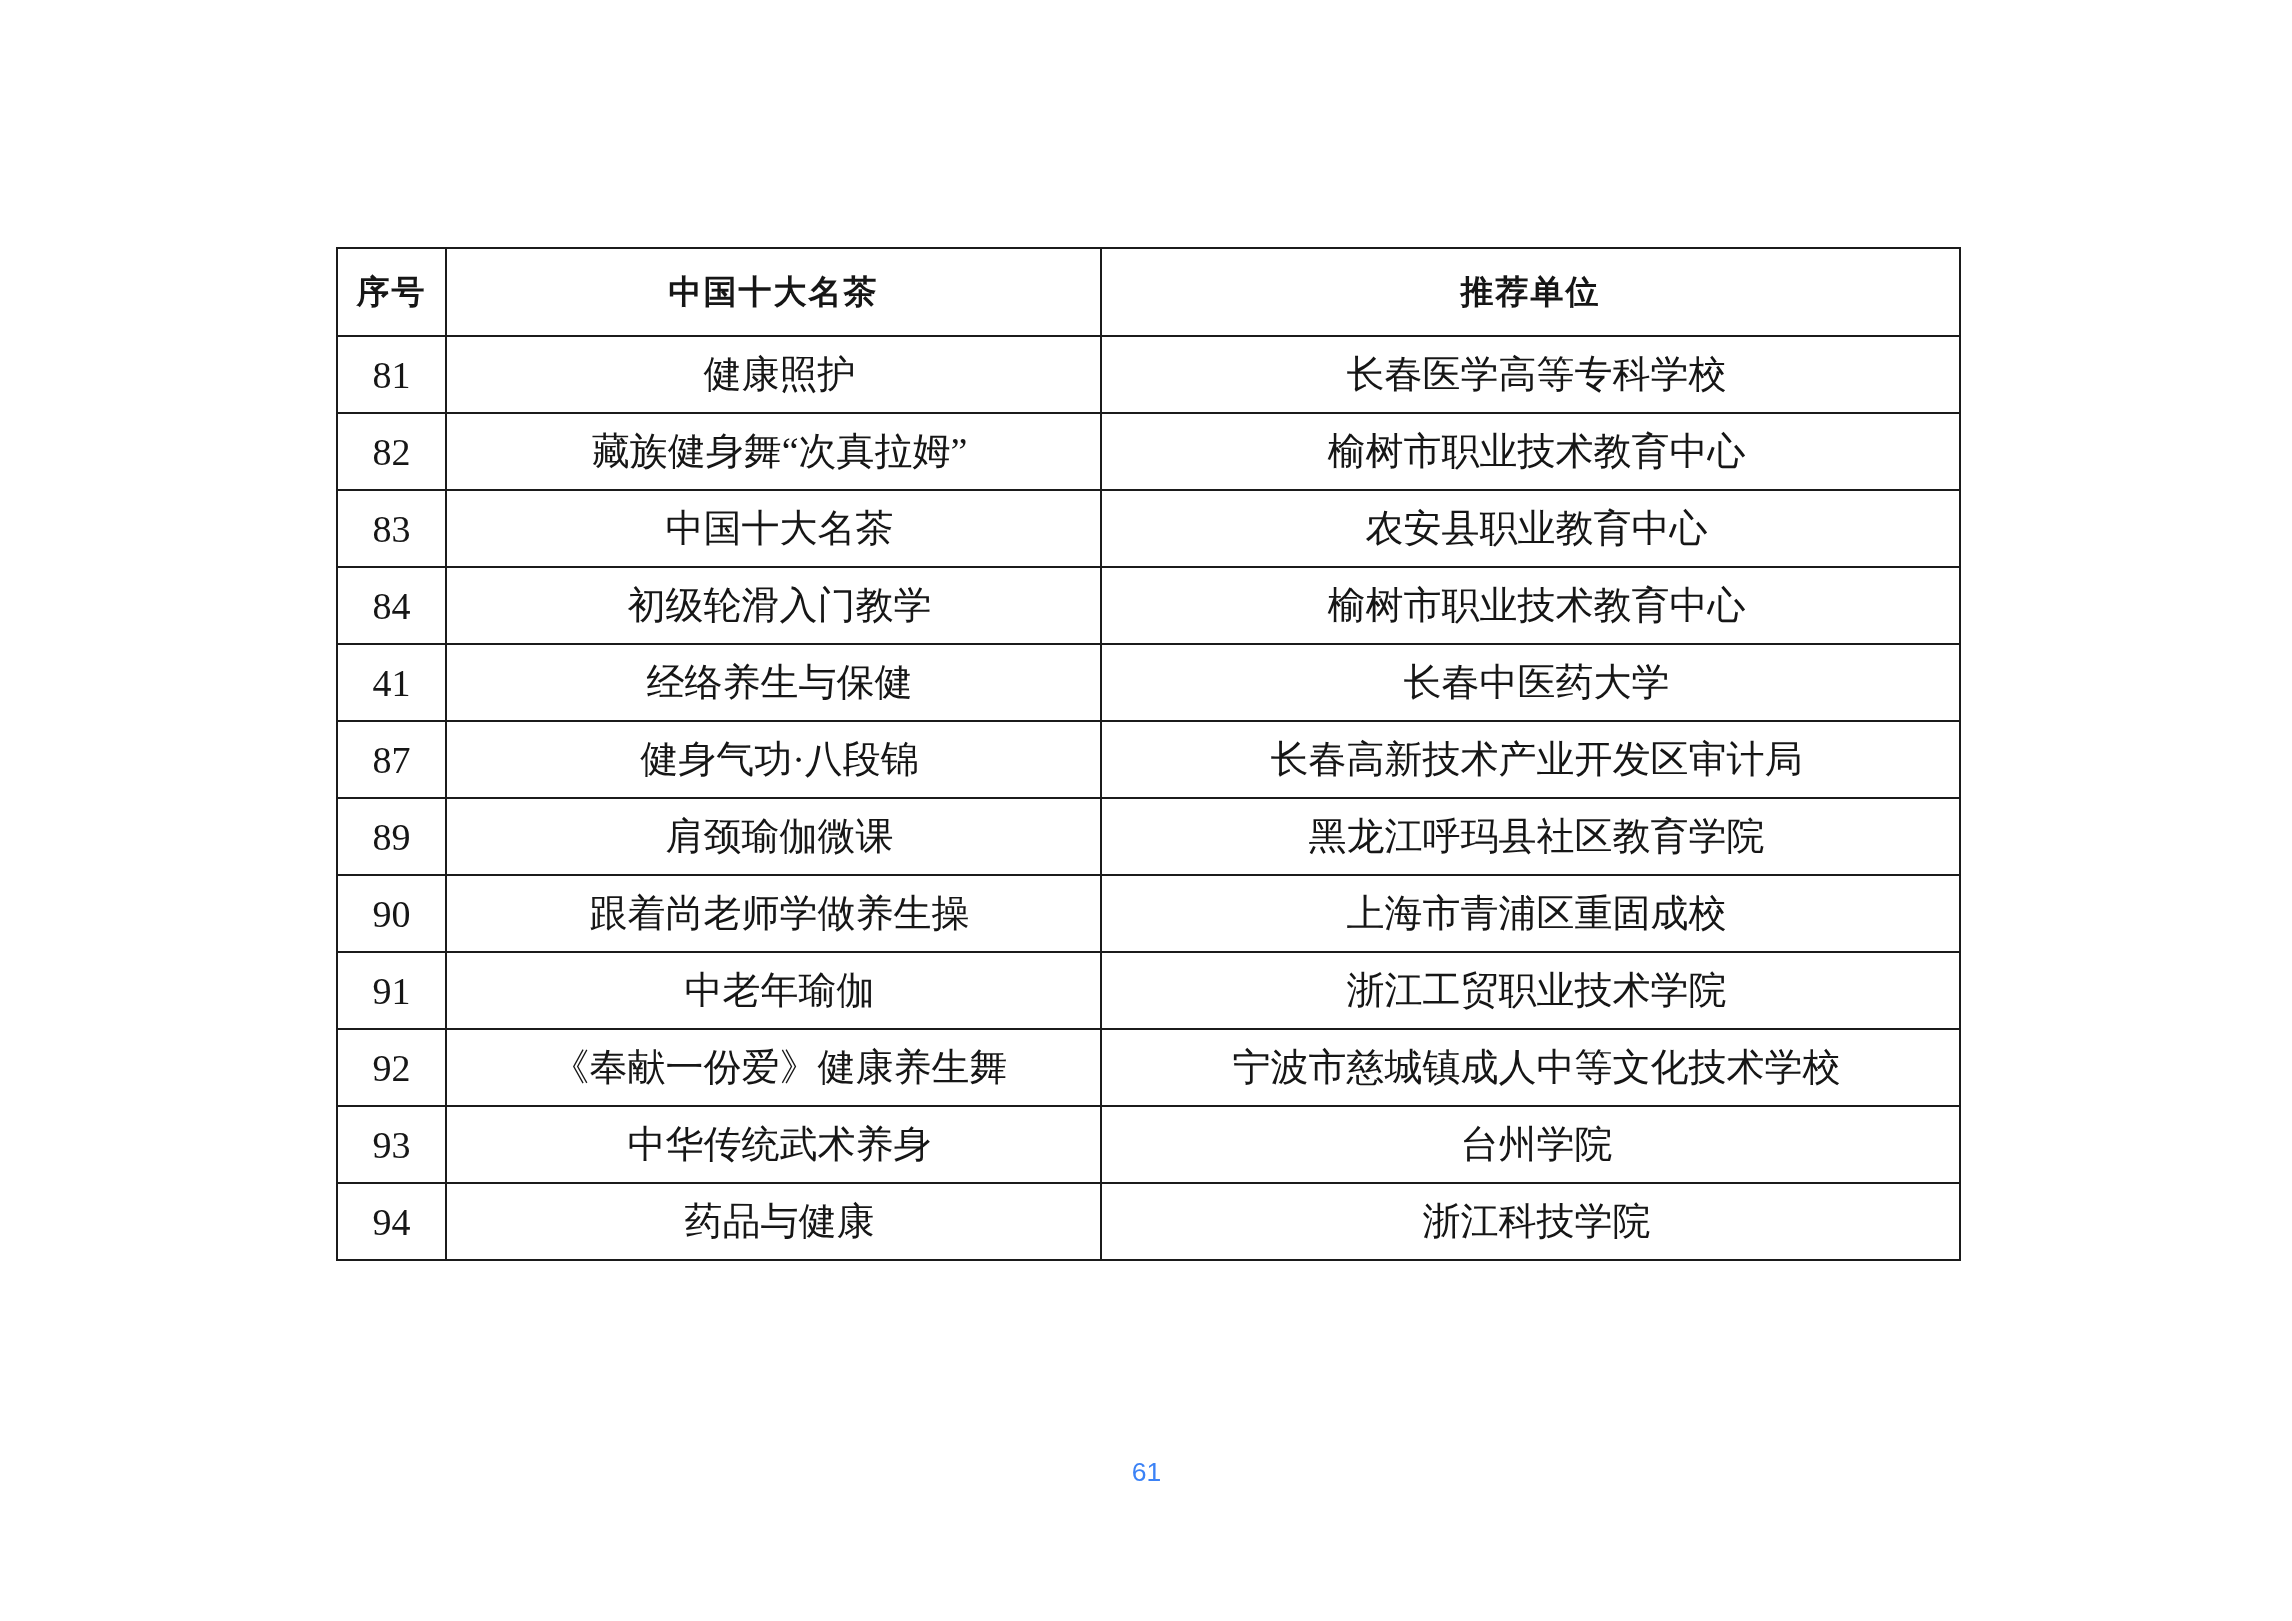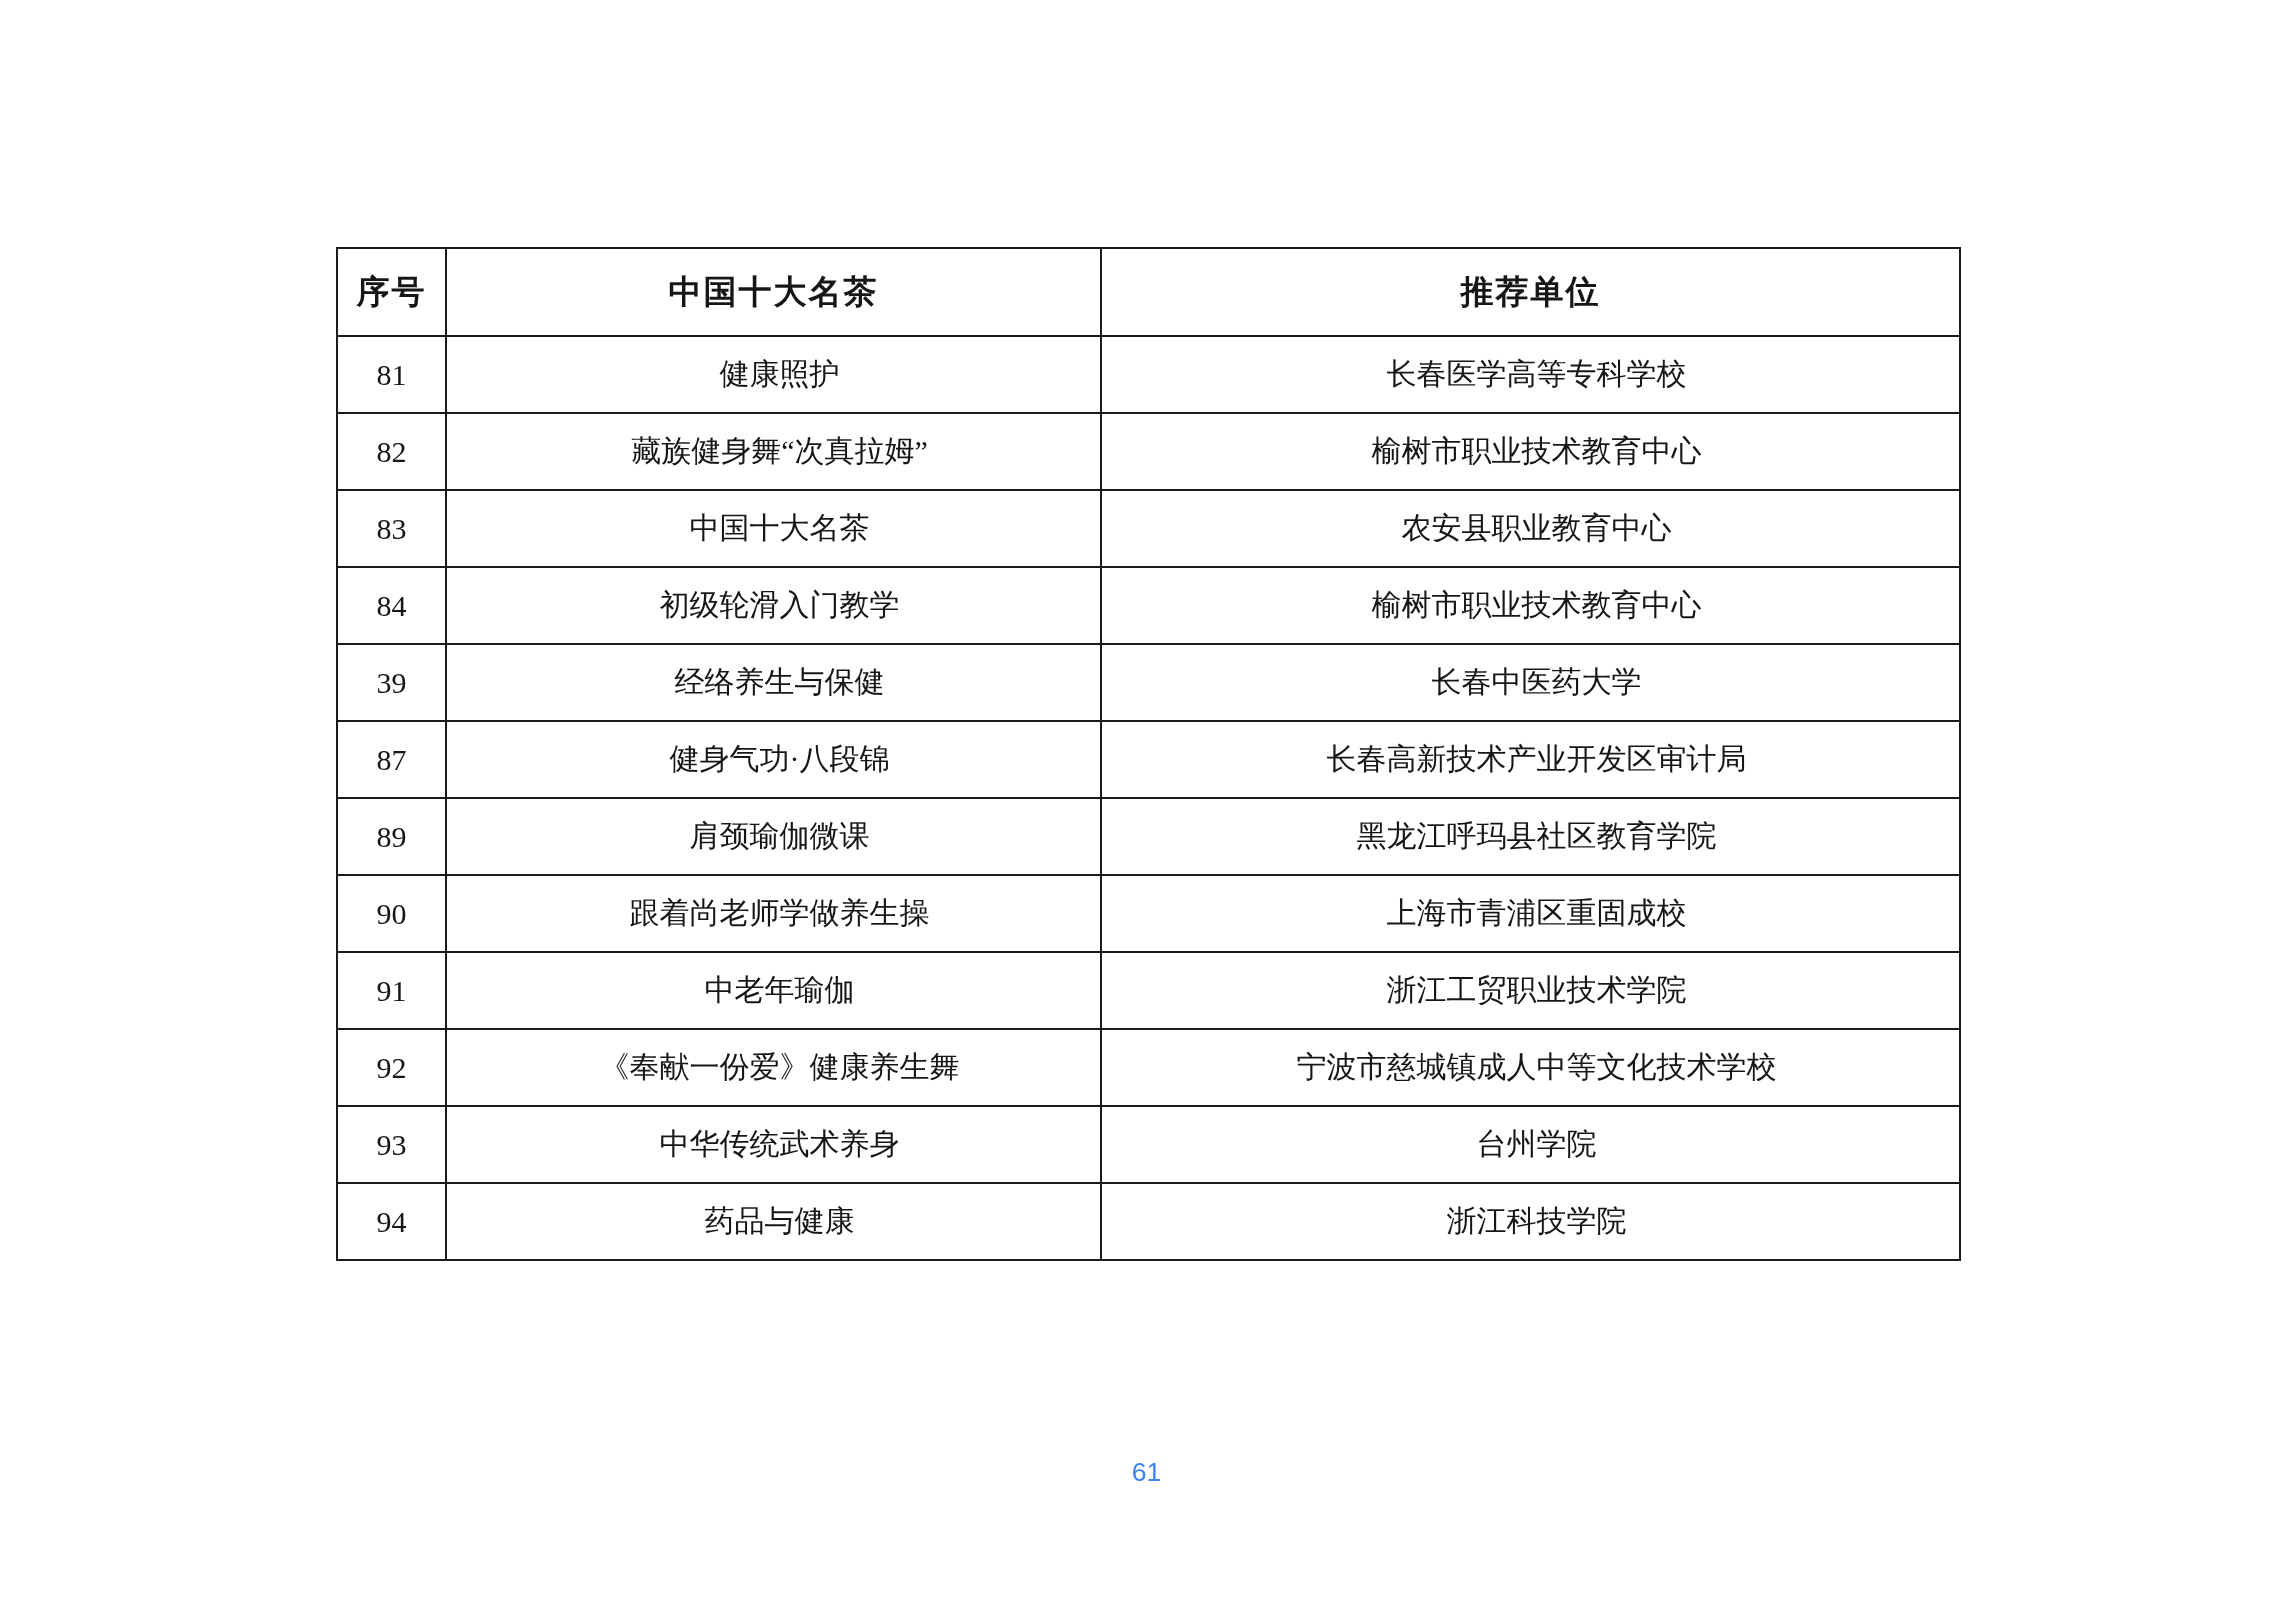--- a/index.html
+++ b/index.html
@@ -40,21 +40,21 @@
     font-size: 33px;
     font-weight: bold;
     text-align: center;
     vertical-align: middle;
     border-bottom-width: 2.9px;
     letter-spacing: 2px;
     margin-left: 24px;
   }
   table.course-table tbody td {
     height: 73px;
-    font-size: 30px;
+    font-size: 38px;
     vertical-align: middle;
     text-align: center;
   }
   td.cell-no {
     text-align: center;
     font-size: 29px;
   }
   td.cell-course,
   td.cell-unit {
     text-align: left;
@@ -103,21 +103,21 @@
           <td class="cell-no">83</td>
           <td class="cell-course">中国十大名茶</td>
           <td class="cell-unit">农安县职业教育中心</td>
         </tr>
         <tr>
           <td class="cell-no">84</td>
           <td class="cell-course">初级轮滑入门教学</td>
           <td class="cell-unit">榆树市职业技术教育中心</td>
         </tr>
         <tr>
-          <td class="cell-no">39</td>
+          <td class="cell-no">41</td>
           <td class="cell-course">经络养生与保健</td>
           <td class="cell-unit">长春中医药大学</td>
         </tr>
         <tr>
           <td class="cell-no">87</td>
           <td class="cell-course">健身气功·八段锦</td>
           <td class="cell-unit">长春高新技术产业开发区审计局</td>
         </tr>
         <tr>
           <td class="cell-no">89</td>

